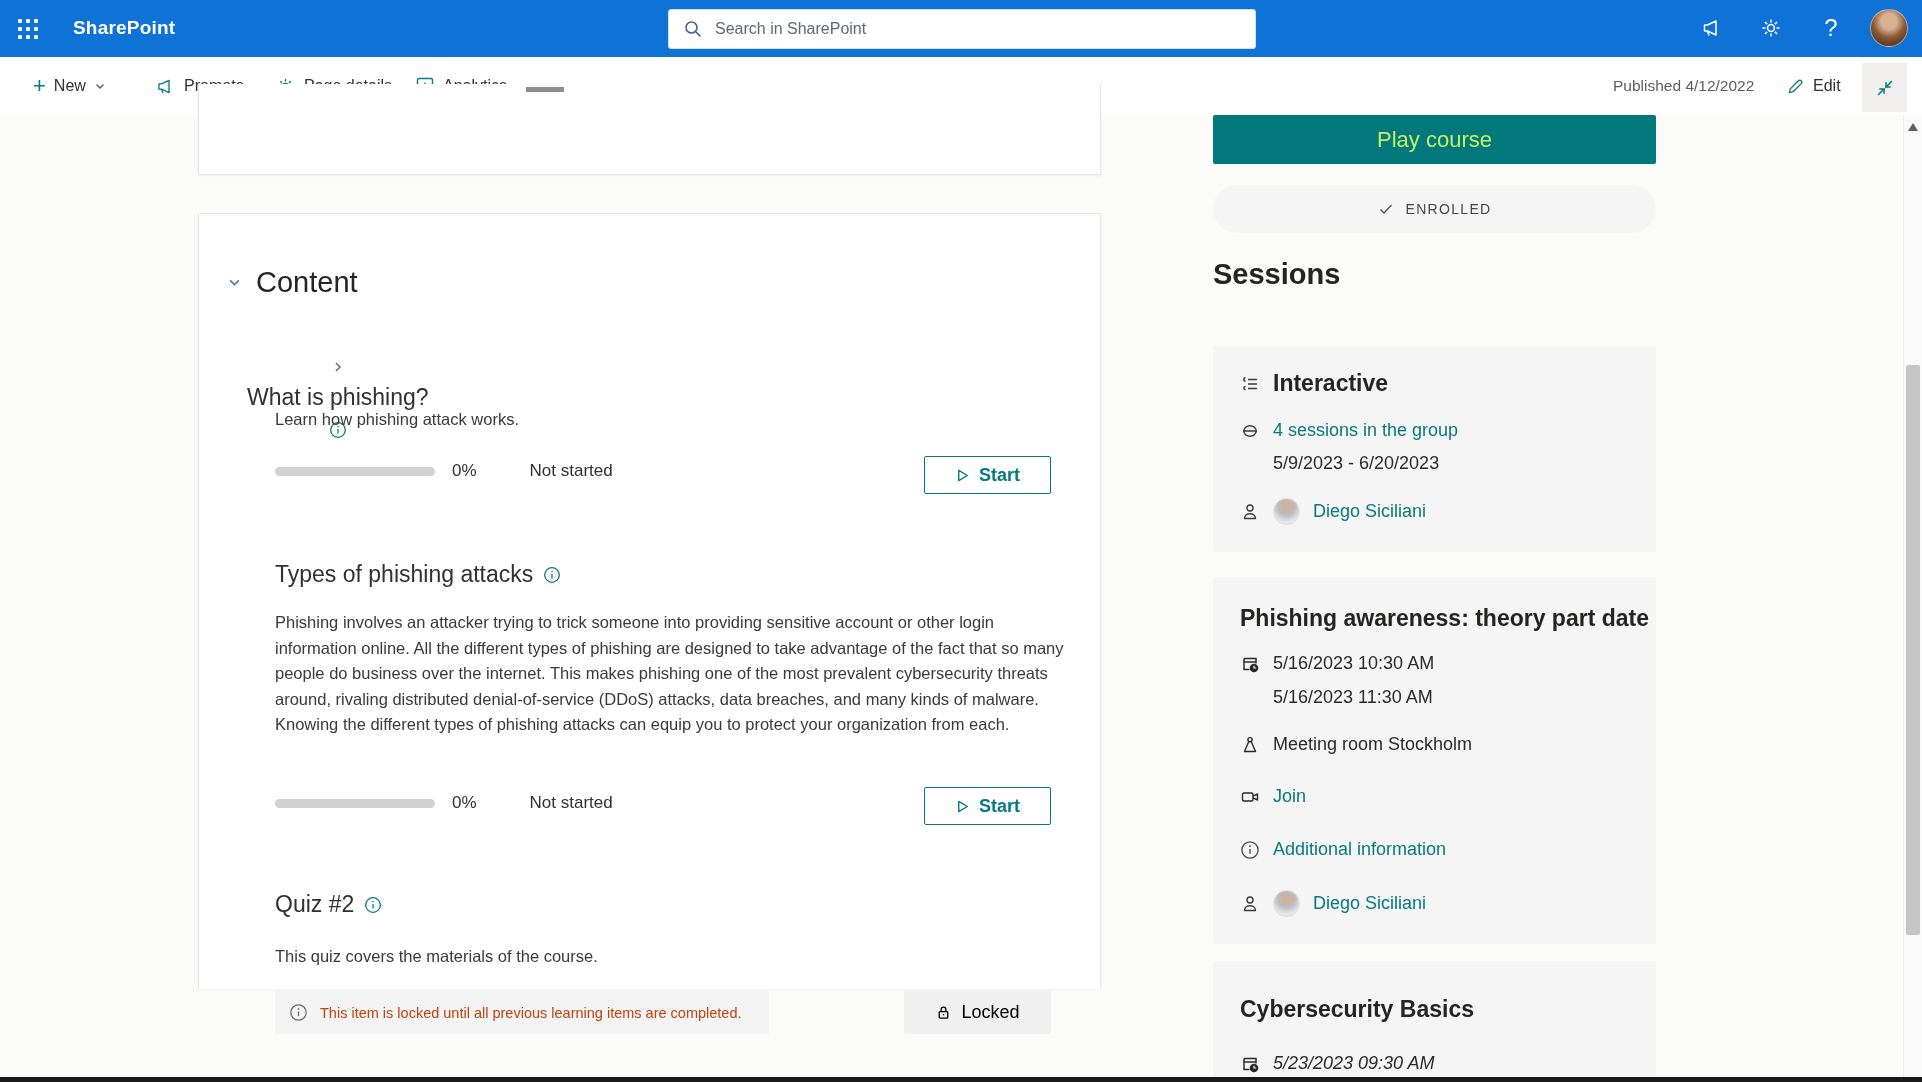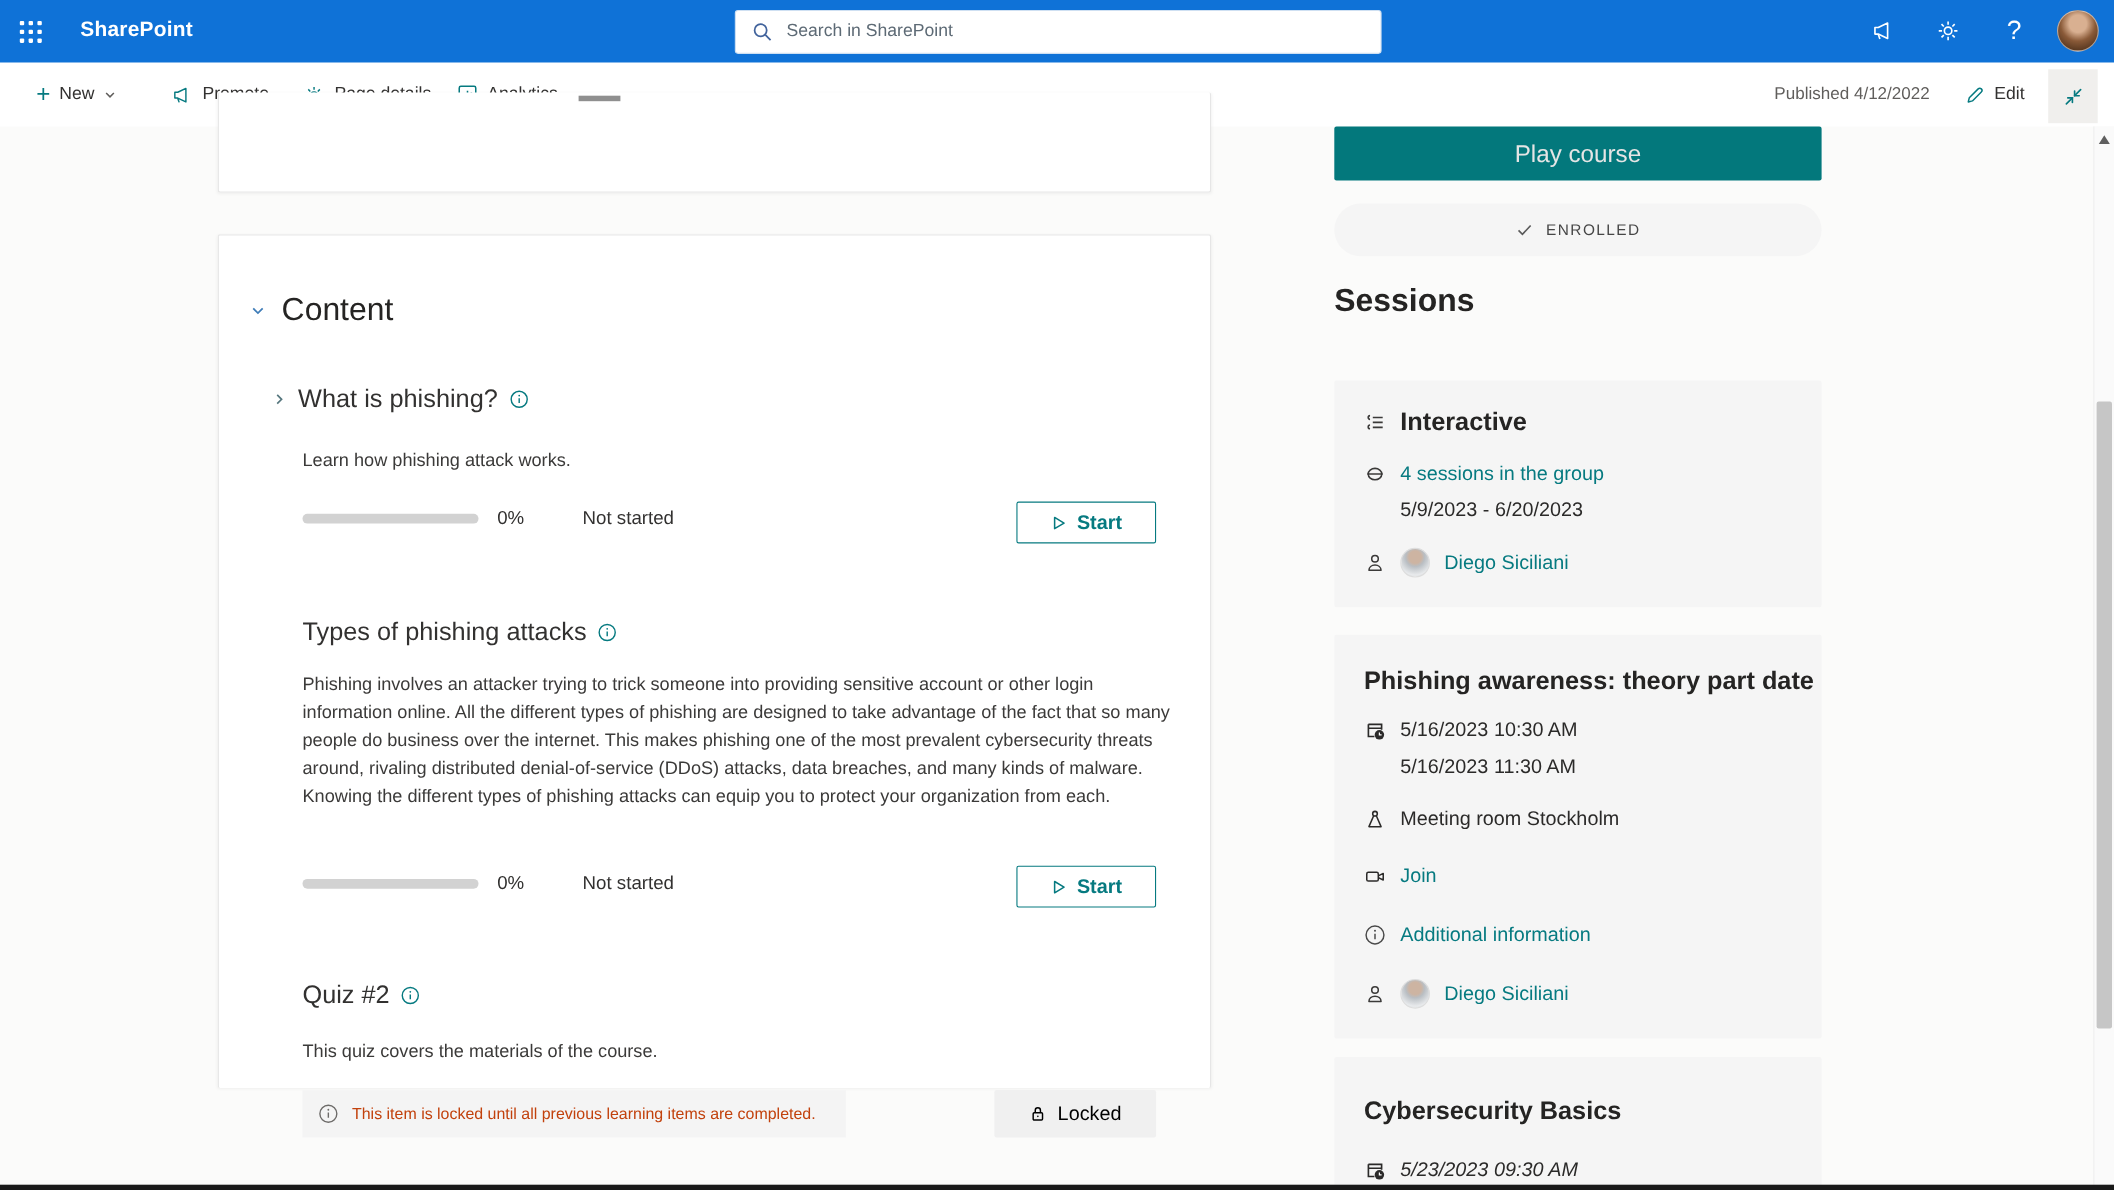--- a/index.html
+++ b/index.html
@@ -42,21 +42,21 @@
   .lockedbtn{position:absolute;width:147px;height:43px;background:#f0f0f0;border:none;border-radius:2px;color:#000000;font-size:18px;display:flex;align-items:center;justify-content:center;gap:9px;}
   .lockbox{position:absolute;width:494px;height:43px;background:#f4f4f4;display:flex;align-items:center;gap:12px;padding-left:14px;color:#c2410c;font-size:14.5px;}
   .tealink{color:var(--teal);font-size:18px;cursor:pointer;}
   .srow{position:absolute;display:flex;align-items:center;gap:13px;}
   .srow .sicon{color:#3b3a39;flex:none;}
   .sdate{font-size:18px;color:#2b2a29;}
   .stitle{font-size:23px;font-weight:bold;color:var(--text-dark);}
   .mini-avatar{width:27px;height:27px;border-radius:50%;flex:none;
     background:radial-gradient(circle at 50% 30%,#cdb4a2 26%,#b9bec3 40%,#e8eaec 75%,#d5d8da 100%);
     border:1px solid #ddd;}
-  .playbtn{position:absolute;left:1213px;top:115px;width:443px;height:49px;background:var(--teal-dark);color:#e5e5e5;font-size:22px;display:flex;align-items:center;justify-content:center;border:none;border-radius:2px;cursor:pointer;}
+  .playbtn{position:absolute;left:1213px;top:115px;width:443px;height:49px;background:var(--teal-dark);color:#bef264;font-size:22px;display:flex;align-items:center;justify-content:center;border:none;border-radius:2px;cursor:pointer;}
   .pill{position:absolute;left:1213px;top:185px;width:443px;height:48px;background:var(--graybg);border-radius:24px;display:flex;align-items:center;justify-content:center;gap:12px;color:#464646;font-size:14px;letter-spacing:1.3px;}
   
   .sbar{position:absolute;left:1903px;top:115px;width:19px;height:967px;background:#fafafa;border-left:1px solid #eee;}
   .sbar .up{position:absolute;left:4px;top:8px;width:0;height:0;border-left:5.5px solid transparent;border-right:5.5px solid transparent;border-bottom:8px solid #5f5f5f;cursor:pointer;}
   .sbar .thumb{position:absolute;left:2px;top:250px;width:14px;height:570px;background:#c6c6c6;border-radius:2px;cursor:grab;}
   .winbottom{position:absolute;left:0;top:1077px;width:1922px;height:5px;background:#191919;}
 </style>
 </head>
 <body>
 
@@ -157,21 +157,21 @@
 
   <div class="card" style="left:198px;top:213px;width:903px;height:776px;border-bottom:none;">
 
     <div class="abs" style="left:28px;top:52px;display:flex;align-items:center;gap:14px;cursor:pointer;">
       <svg width="15" height="15" viewBox="0 0 14 14" fill="none" stroke="#3f7db8" stroke-width="1.5">
           <path d="M3 5 L7 9 L11 5"></path>
         </svg>
       <span style="font-size:29px;color:var(--text-dark);">Content</span>
     </div>
 
-    <div class="abs h-item" style="left:48px;top:135px;">
+    <div class="abs h-item" style="left:48px;top:146px;flex-direction:column;">
       <svg width="14" height="14" viewBox="0 0 14 14" fill="none" stroke="#55767d" stroke-width="1.5">
           <path d="M5 3 L9 7 L5 11"></path>
         </svg>
       <span>What is phishing?</span>
       <svg width="18" height="18" viewBox="0 0 18 18" fill="none" stroke="var(--teal)" stroke-width="1.3">
         <circle cx="9" cy="9" r="7.3"></circle>
           <line x1="9" y1="8" x2="9" y2="12.4"></line>
           <circle cx="9" cy="5.6" r="0.8" fill="var(--teal)" stroke="none"></circle>
       </svg>
     </div>

